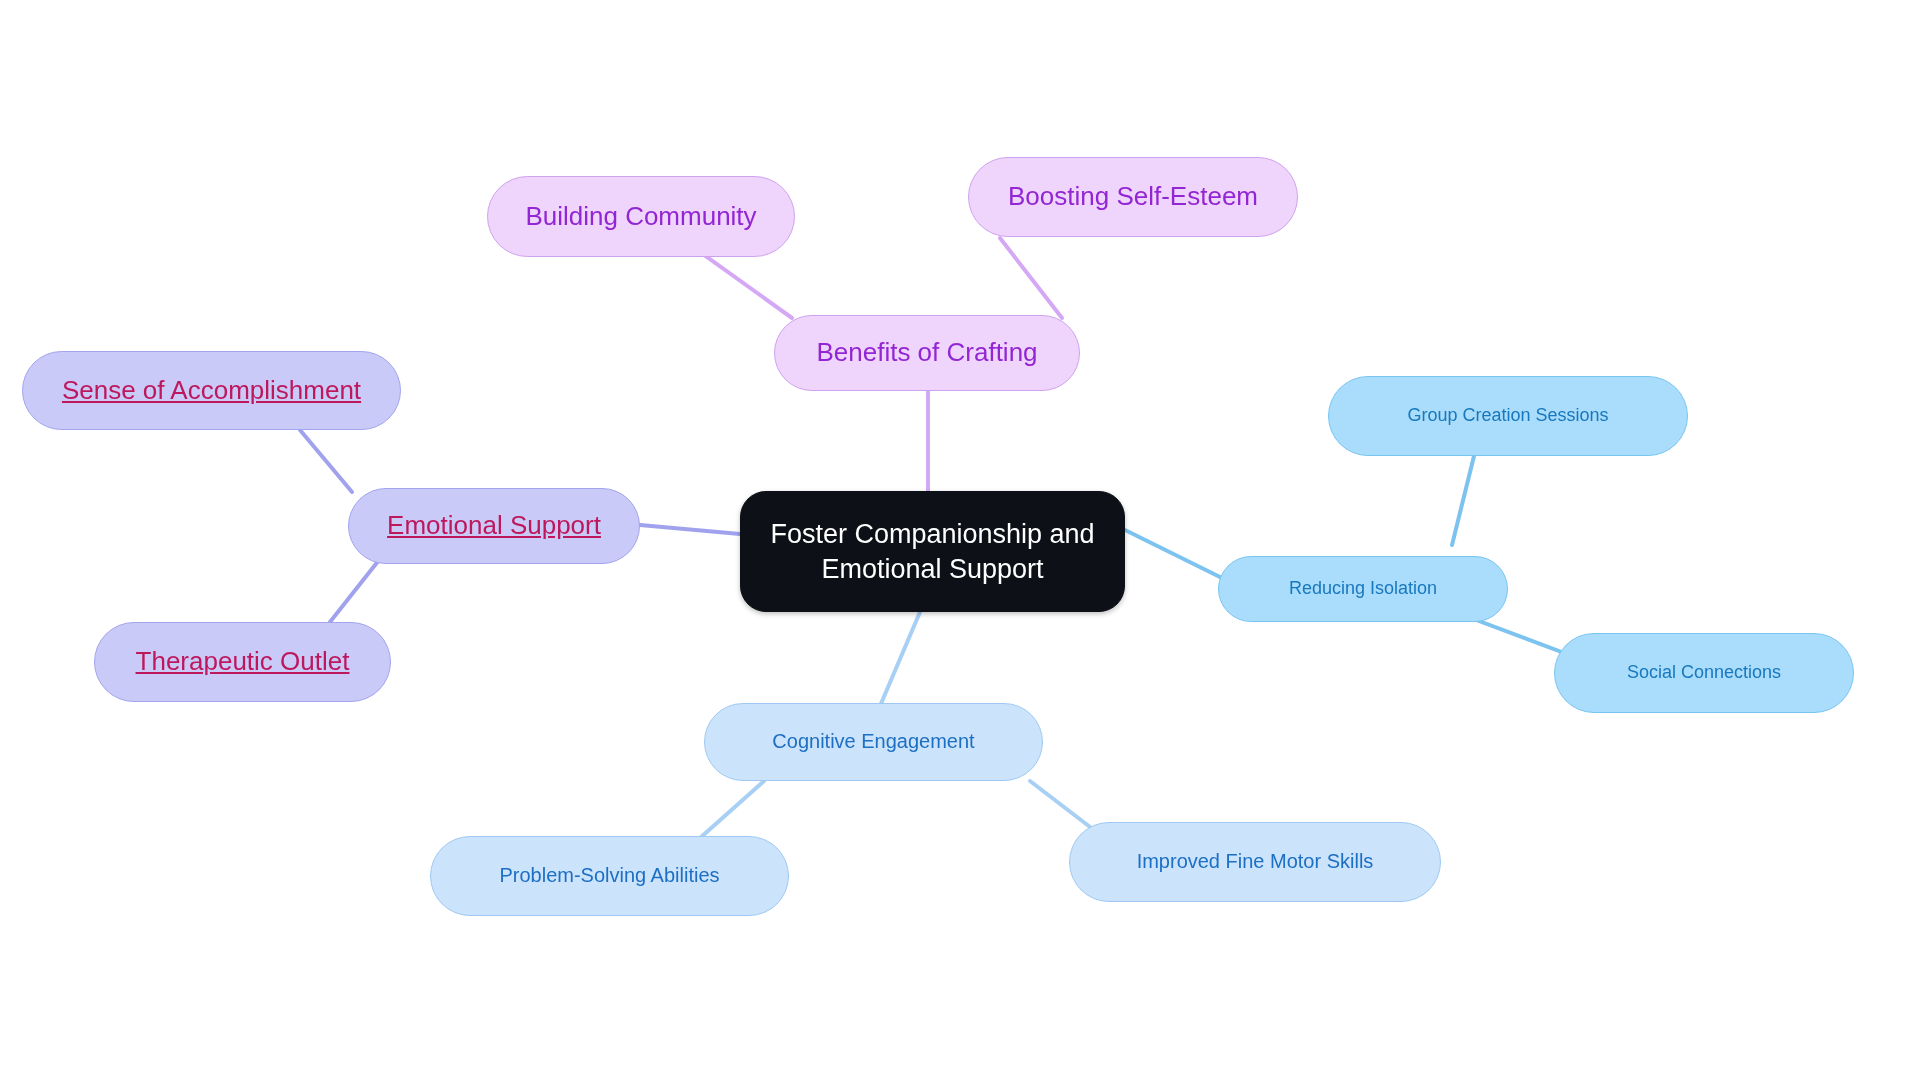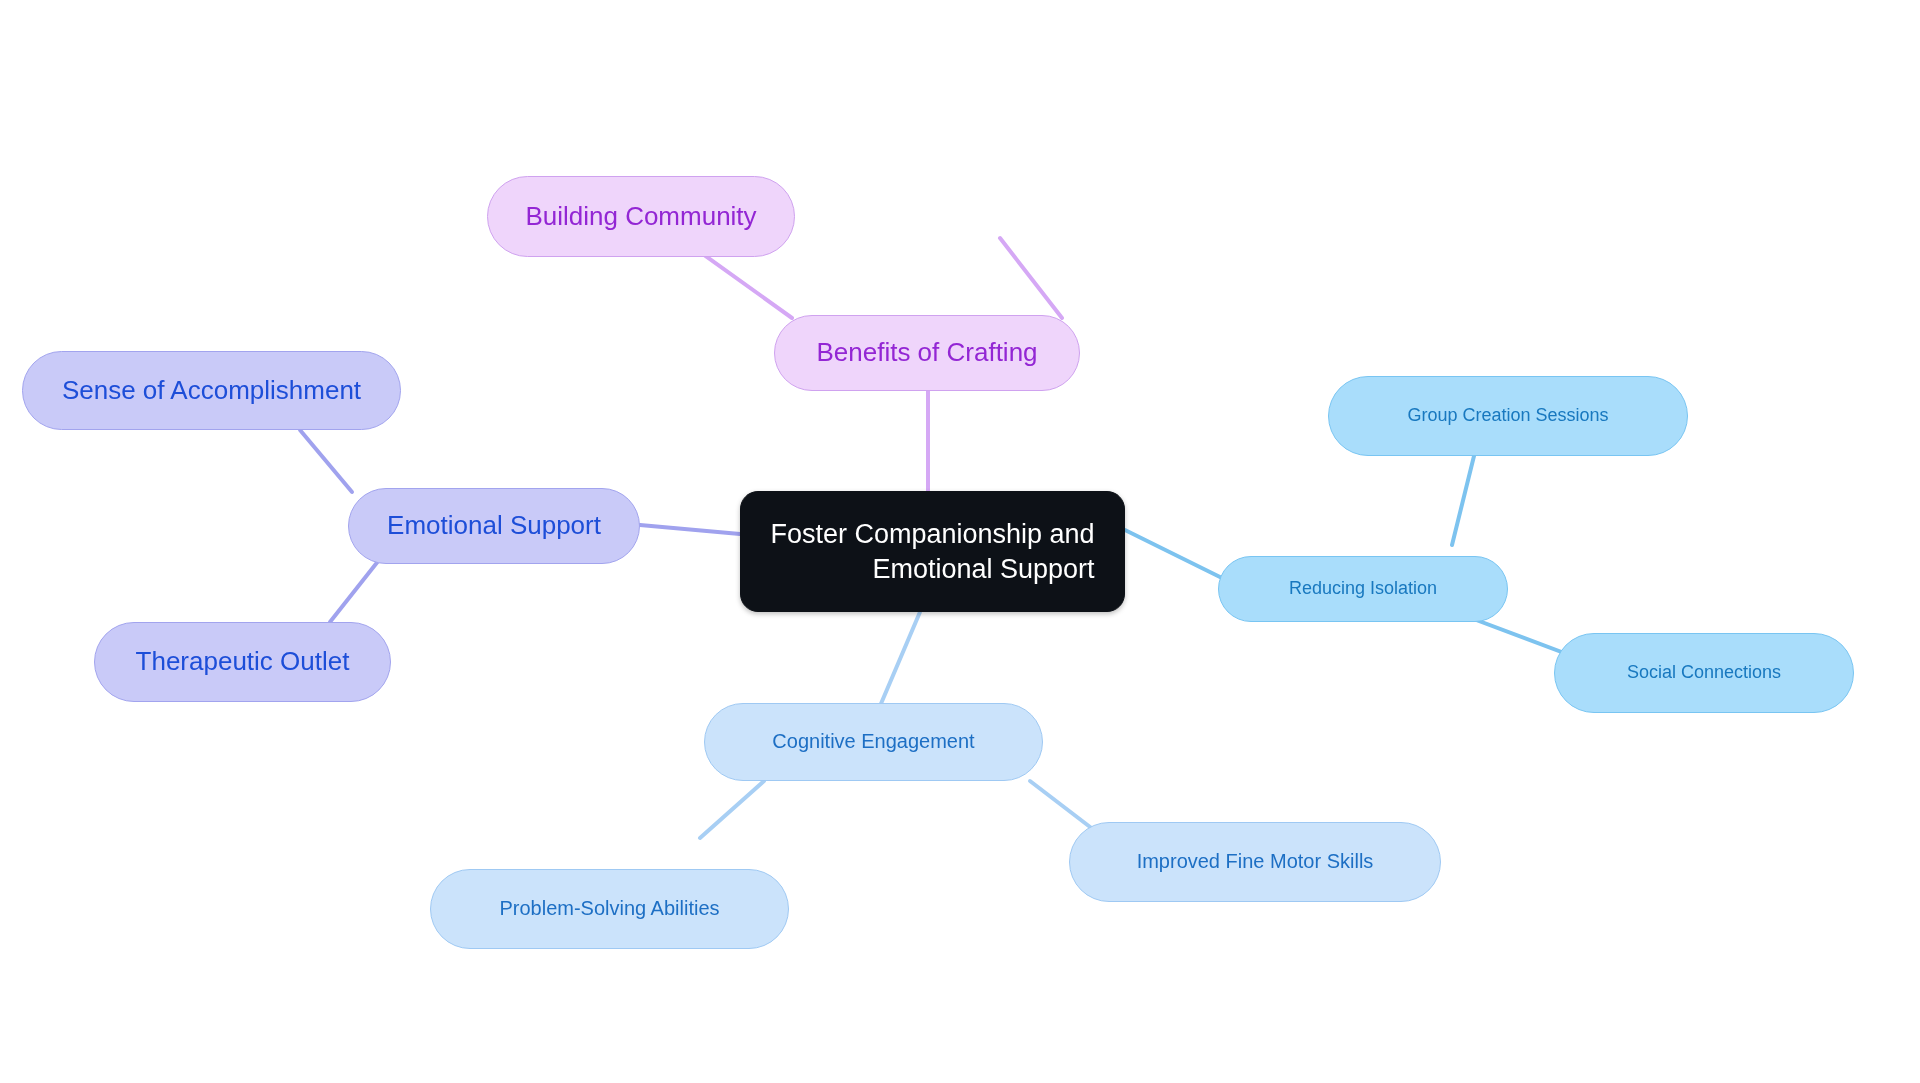--- a/index.html
+++ b/index.html
@@ -32,38 +32,38 @@
     text-align: center;
     border-style: solid;
     border-width: 1.5px;
     white-space: pre-line;
     line-height: 1.28;
   }
   .node-root {
     background: #0d1117;
     border-color: #0d1117;
     color: #ffffff;
-    border-radius: 18px;
+    border-radius: 26px;
     font-size: 27px;
     box-shadow: 0 2px 5px rgba(0,0,0,0.25);
-    text-align: right;
   }
   .node-violet {
     background: #efd5fb;
     border-color: #cfa2ef;
     color: #9326d4;
     border-radius: 46px;
     font-size: 26px;
   }
   .node-periwinkle {
     background: #c9caf8;
     border-color: #a2a4ee;
-    color: #1d4ed8;
+    color: #be185d;
     border-radius: 46px;
     font-size: 26px;
+    text-decoration: underline;
   }
   .node-sky {
     background: #a9ddfb;
     border-color: #79c5f2;
     color: #1878bf;
     border-radius: 46px;
     font-size: 18px;
   }
   .node-paleblue {
     background: #cbe3fb;
@@ -93,32 +93,33 @@
       <line x1="1030" y1="781" x2="1094" y2="830" stroke="#a8cff4" stroke-width="4" stroke-linecap="round"></line>
     </svg>
 
   <div class="node node-root" style="left: 740px; top: 491px; width: 385px; height: 121px;">Foster Companionship and
 Emotional Support</div>
 
   <div class="node node-violet" style="left: 774px; top: 315px; width: 306px; height: 76px;">Benefits of Crafting</div>
 
   <div class="node node-violet" style="left: 487px; top: 176px; width: 308px; height: 81px;">Building Community</div>
 
+  <div class="node node-violet" style="left: 968px; top: 157px; width: 330px; height: 80px;">Boosting Self-Esteem</div>
 
   <div class="node node-periwinkle" style="left: 348px; top: 488px; width: 292px; height: 76px;">Emotional Support</div>
 
   <div class="node node-periwinkle" style="left: 22px; top: 351px; width: 379px; height: 79px;">Sense of Accomplishment</div>
 
   <div class="node node-periwinkle" style="left: 94px; top: 622px; width: 297px; height: 80px;">Therapeutic Outlet</div>
 
   <div class="node node-sky" style="left: 1218px; top: 542px; width: 290px; height: 66px; margin-top: 14px;">Reducing Isolation</div>
 
   <div class="node node-sky" style="left: 1328px; top: 376px; width: 360px; height: 80px;">Group Creation Sessions</div>
 
   <div class="node node-sky" style="left: 1554px; top: 633px; width: 300px; height: 80px;">Social Connections</div>
 
   <div class="node node-paleblue" style="left: 704px; top: 703px; width: 339px; height: 78px;">Cognitive Engagement</div>
 
-  <div class="node node-paleblue" style="left: 430px; top: 836px; width: 359px; height: 80px; margin-top: 33px;">Problem-Solving Abilities</div>
+  <div class="node node-paleblue" style="left: 430px; top: 836px; width: 359px; height: 80px;">Problem-Solving Abilities</div>
 
   <div class="node node-paleblue" style="left: 1069px; top: 822px; width: 372px; height: 80px;">Improved Fine Motor Skills</div>
 
 </div>
 
 </body></html>

